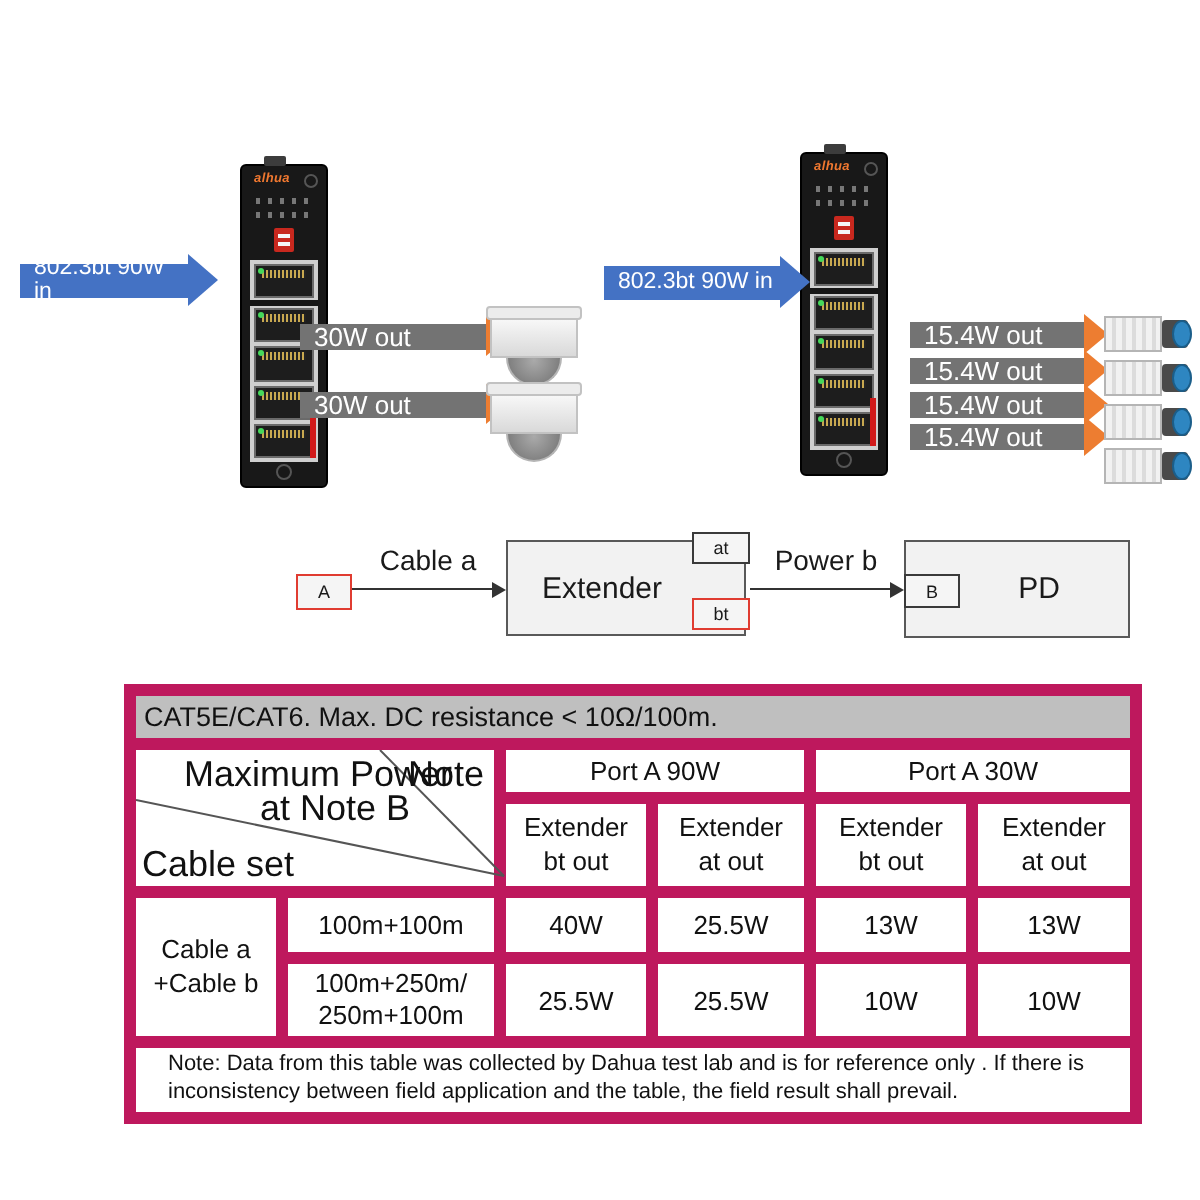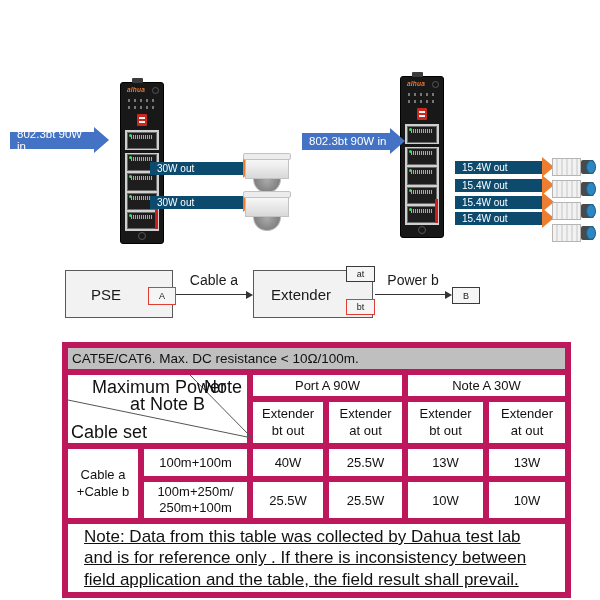--- a/index.html
+++ b/index.html
@@ -33,21 +33,21 @@
   .device .screwbot{position:absolute;bottom:3px;left:17px;width:6px;height:6px;border:1px solid #555;
                     border-radius:50%;}
 
   
   .harrow{position:absolute;display:flex;align-items:center;}
   .harrow .abody{color:#fff;display:flex;align-items:center;padding-left:7px;}
   .harrow .ahead{width:0;height:0;}
   .blue .abody{background:#4472C4;height:17px;font-size:11.5px;}
   .blue .ahead{border-top:13px solid transparent;border-bottom:13px solid transparent;
                border-left:15px solid #4472C4;}
-  .orange .abody{background:#0c4a6e;height:13px;font-size:10px;}
+  .orange .abody{background:#737373;height:13px;font-size:13px;}
   .orange .ahead{border-top:10px solid transparent;border-bottom:10px solid transparent;
                border-left:12px solid #ED7D31;}
 
   
   .dome-cam{position:absolute;width:48px;}
   .dome-cam .cap{height:5px;background:#ececec;border:1px solid #c2c2c2;border-radius:2px;}
   .dome-cam .dbody{width:42px;height:18px;margin:0 auto;background:linear-gradient(#f7f7f7,#d9d9d9);
                    border:1px solid #c2c2c2;border-top:none;}
   .dome-cam .dome{width:26px;height:13px;margin:0 auto;border-radius:0 0 26px 26px;
                   background:radial-gradient(circle at 50% 10%,#aaa,#6f6f6f);
@@ -73,21 +73,21 @@
   
   .ptable{position:absolute;left:62px;top:342px;border-collapse:collapse;table-layout:fixed;
           font-size:13px;color:#111;}
   .ptable td{border:6px solid #be185d;text-align:center;vertical-align:middle;padding:0;}
   .ptable .titlerow td{background:#bfbfbf;text-align:left;padding:1px 4px;font-size:13.5px;
           height:19px;}
   .preline{white-space:pre-line;line-height:1.25;}
   .diagcell{position:relative;}
   .diagcell svg{position:absolute;left:0;top:0;}
   .diagcell .dlabel{position:absolute;font-size:18px;}
-  .notecell{font-size:17px;text-align:left !important;padding:2px 16px !important;line-height:1.25;text-decoration:underline;}
+  .notecell{font-size:11px;text-align:left !important;padding:2px 16px !important;line-height:1.25;}
 </style>
 </head>
 <body>
 
 <div class="stage">
 
   <div class="device" style="left:120px;top:82px;">
     <div class="nub"></div>
     <div class="brand">alhua</div>
     <div class="screwtop"></div>
@@ -210,23 +210,20 @@
         <div class="cring"></div>
       </div>
   </div>
   <div class="box-cam" style="left:552px;top:224px;">
     <div class="cbody"></div>
     <div class="clens">
         <div class="cring"></div>
       </div>
   </div>
 
-  <div class="fbox" style="left:65px;top:270px;width:108px;height:48px;padding-right:26px;box-sizing:border-box;">
-    <span>PSE</span>
-  </div>
   <div class="pbox" style="left:148px;top:287px;width:26px;height:16px;border:1.5px solid #E03C31;">
     <span>A</span>
   </div>
 
   <div class="cable-label" style="left:178px;top:272px;width:72px;">Cable a</div>
   <div class="conn-line" style="left:176px;top:294px;width:70px;"></div>
   <div class="conn-head" style="left:246px;top:290.5px;"></div>
 
   <div class="fbox" style="left:253px;top:270px;width:120px;height:48px;padding-right:24px;box-sizing:border-box;">
     <span>Extender</span>
@@ -235,20 +232,23 @@
     <span>at</span>
   </div>
   <div class="pbox" style="left:346px;top:299px;width:27px;height:14px;border:1.2px solid #E03C31;">
     <span>bt</span>
   </div>
 
   <div class="cable-label" style="left:377px;top:272px;width:72px;">Power b</div>
   <div class="conn-line" style="left:375px;top:294px;width:70px;"></div>
   <div class="conn-head" style="left:445px;top:290.5px;"></div>
 
+  <div class="fbox" style="left:452px;top:270px;width:113px;height:49px;padding-left:22px;box-sizing:border-box;">
+    <span>PD</span>
+  </div>
   <div class="pbox" style="left:452px;top:287px;width:26px;height:15px;border:1.2px solid #3a3a3a;">
     <span>B</span>
   </div>
 
   <table class="ptable">
     <colgroup>
       <col style="width:76px">
         <col style="width:109px">
         <col style="width:76px">
       <col style="width:79px">
@@ -264,21 +264,21 @@
         <svg width="185" height="64">
           <line x1="122" y1="0" x2="184" y2="63" stroke="#555" stroke-width="1"></line>
           <line x1="0" y1="25" x2="184" y2="63" stroke="#555" stroke-width="1"></line>
         </svg>
         <span class="dlabel" style="left:24px;top:2px;">Maximum Power</span>
         <span class="dlabel" style="right:5px;top:2px;">Note</span>
         <span class="dlabel" style="left:62px;top:19px;">at Note B</span>
         <span class="dlabel" style="left:3px;bottom:0;">Cable set</span>
       </td>
       <td colspan="2" style="height:21px;">Port A 90W</td>
-      <td colspan="2">Note A 30W</td>
+      <td colspan="2">Port A 30W</td>
     </tr>
     <tr>
       <td class="preline" style="height:41px;">Extender
 bt out</td>
       <td class="preline">Extender
 at out</td>
       <td class="preline">Extender
 bt out</td>
       <td class="preline">Extender
 at out</td>

